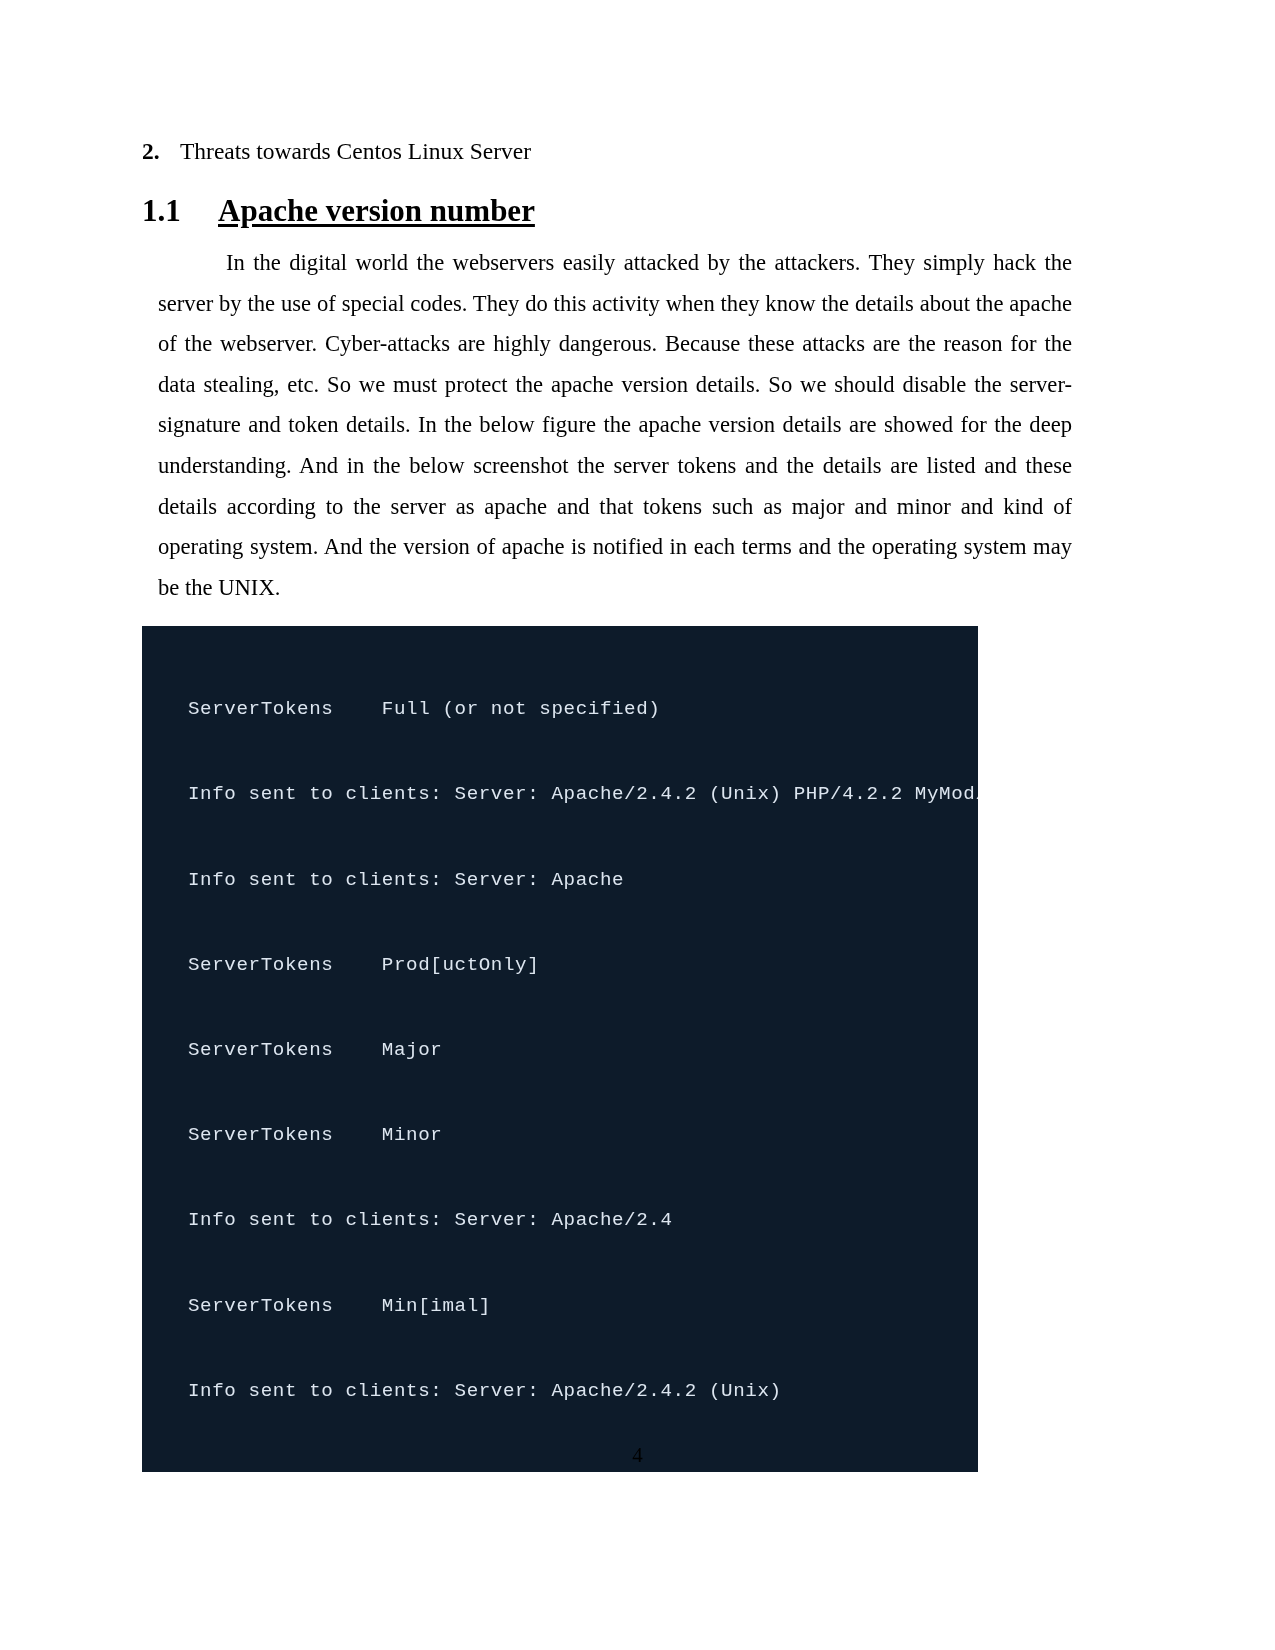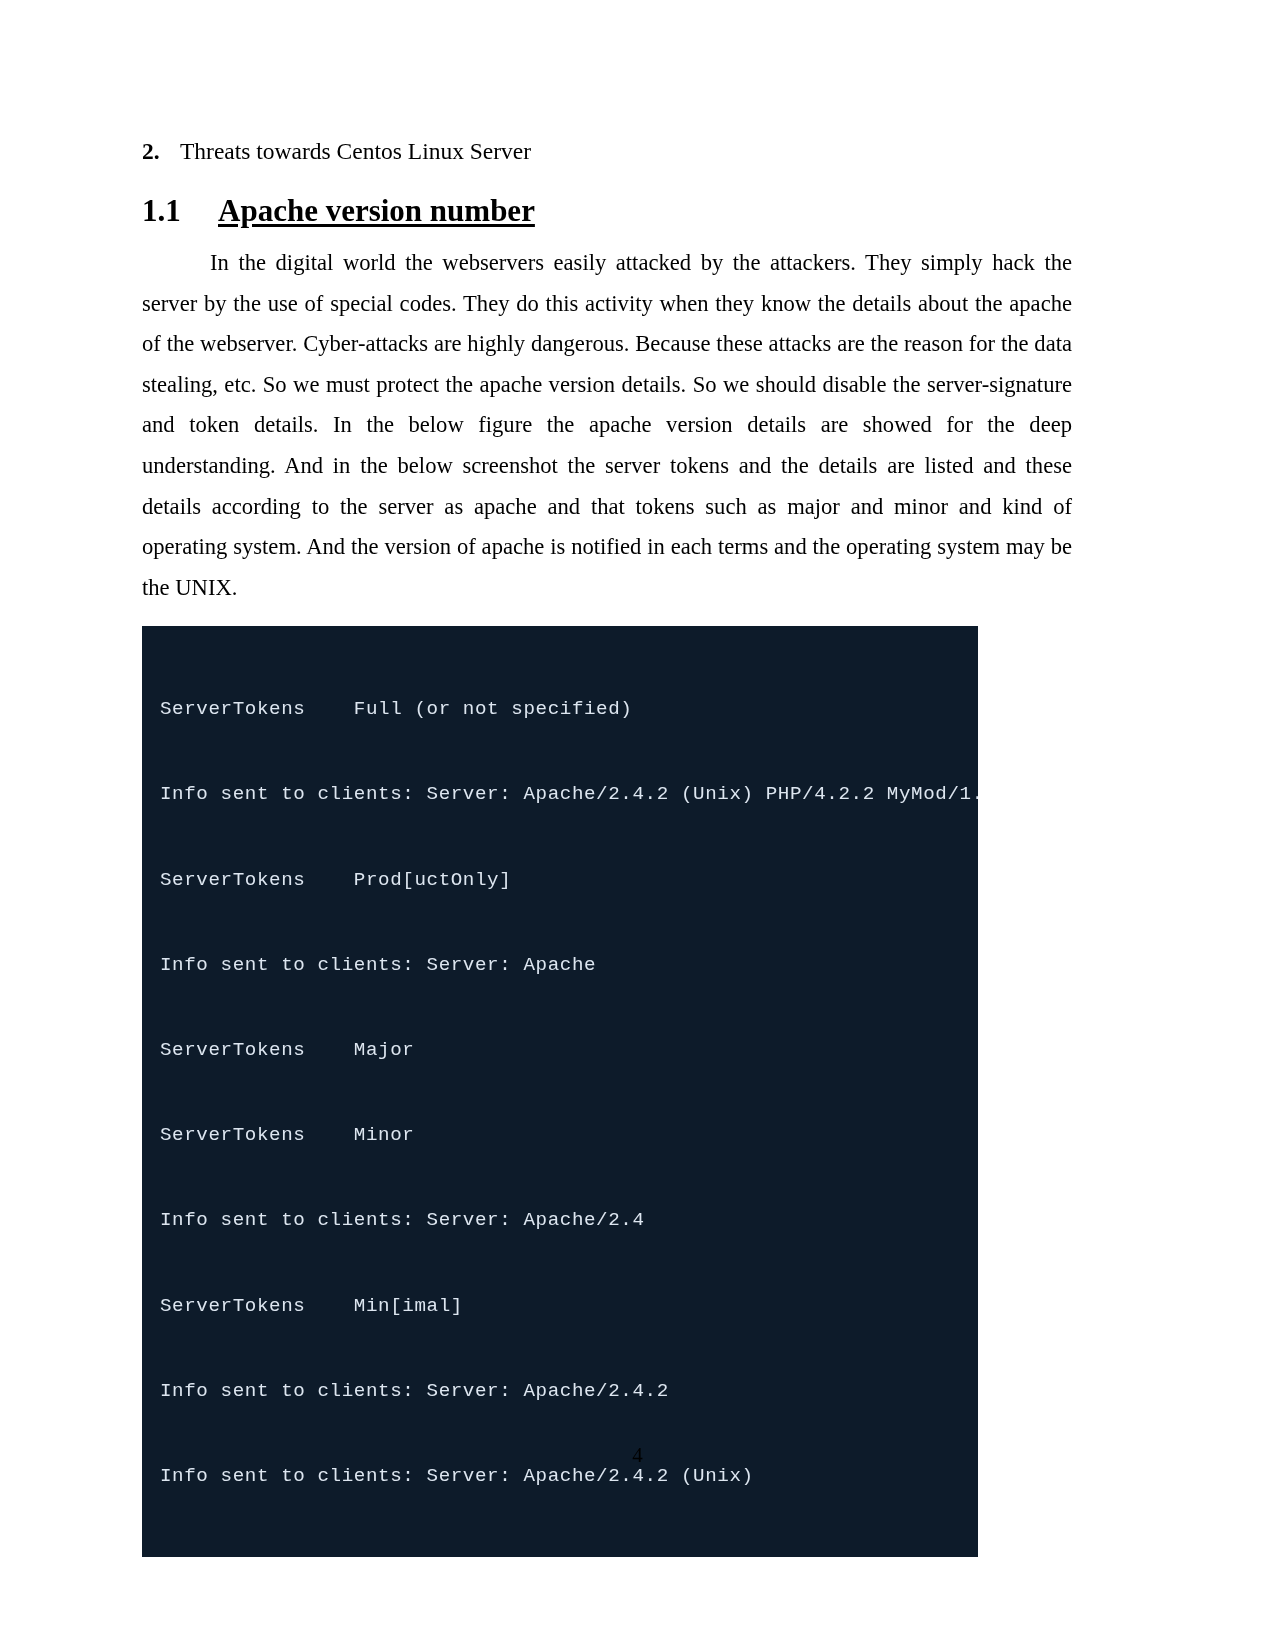--- a/index.html
+++ b/index.html
@@ -63,40 +63,40 @@
     text-decoration: underline;
     text-underline-offset: 3px;
   }
 
   
   p.body {
     font-size: 22.6px;
     line-height: 40.6px;
     text-align: justify;
     text-justify: inter-word;
-    margin: 14px 0 0 0;
+    margin: 14px 0 0 16px;
   }
   p.body.indent { text-indent: 68px; }
 
   
   .terminal {
     margin: 18px 0 0 0;
     width: 836px;
     background: #0d1b2a;
     padding: 12px 0 10px 18px;
     box-sizing: border-box;
     font-family: "Liberation Mono", "DejaVu Sans Mono", monospace;
     font-size: 19.2px;
     line-height: 28.4px;
     color: #dde6f0;
     letter-spacing: 0.6px;
     white-space: pre;
     overflow: hidden;
   }
-  .terminal .line { display: block; }
+  .terminal .line { display: block; margin-left: 28px; }
 
   
   .page-number {
     position: absolute;
     left: 0;
     top: 1443px;
     width: 1275px;
     text-align: center;
     font-size: 21px;
     font-family: "Liberation Serif", "DejaVu Serif", serif;
@@ -116,26 +116,25 @@
     <div class="h-sub">
       <span class="num">1.1</span>
       <span class="txt">Apache version number</span>
     </div>
 
     <p class="body indent">In the digital world the webservers easily attacked by the attackers. They simply hack the server   by the use of special codes. They do this activity when they know the details about the apache of the webserver. Cyber-attacks are highly dangerous. Because these attacks are the reason for the data stealing, etc. So we must protect the apache version details. So we should disable the server-signature and token details. In the below figure the apache version details are showed for the deep understanding. And in the below screenshot the server tokens and the details are listed and these details according to the server as apache and that tokens such as major and minor and kind of operating system. And the version of apache is notified in each terms and the operating system may be the UNIX.</p>
 
     <div class="terminal">
       <span class="line">ServerTokens    Full (or not specified)</span>
       <span class="line">Info sent to clients: Server: Apache/2.4.2 (Unix) PHP/4.2.2 MyMod/1.2</span>
+      <span class="line">Info sent to clients: Server: Apache</span>
       <span class="line">ServerTokens    Prod[uctOnly]</span>
-      <span class="line">Info sent to clients: Server: Apache</span>
       <span class="line">ServerTokens    Major</span>
       <span class="line">ServerTokens    Minor</span>
       <span class="line">Info sent to clients: Server: Apache/2.4</span>
       <span class="line">ServerTokens    Min[imal]</span>
-      <span class="line">Info sent to clients: Server: Apache/2.4.2</span>
       <span class="line">Info sent to clients: Server: Apache/2.4.2 (Unix)</span>
     </div>
 
   </div>
 
   <div class="page-number">4</div>
 </div>
 
 </body></html>

